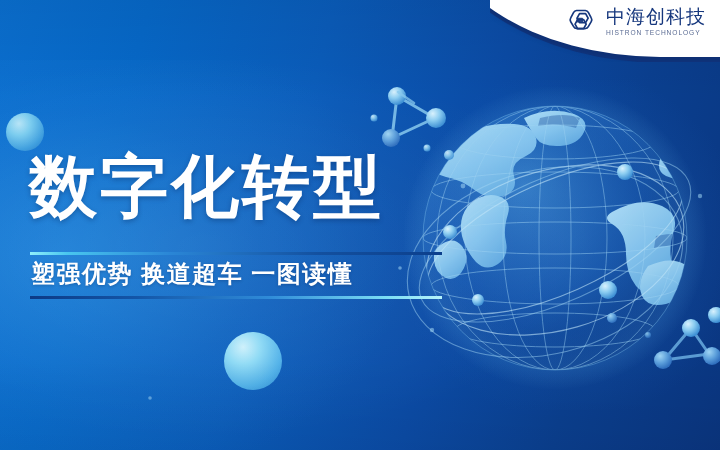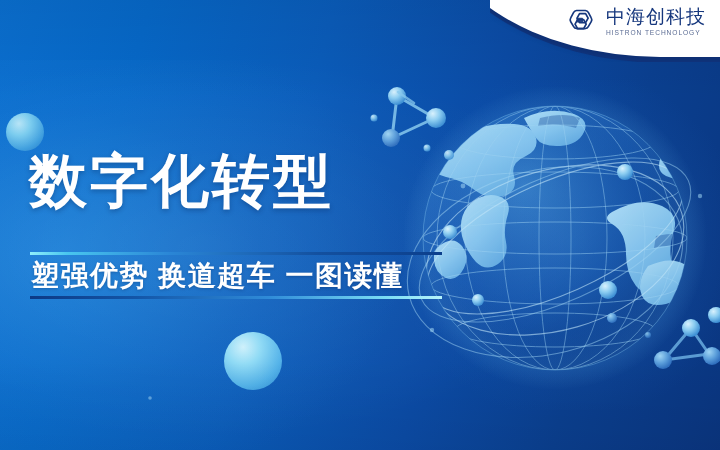--- a/index.html
+++ b/index.html
@@ -98,21 +98,21 @@
     white-space: nowrap;
     transform: scaleX(1.02);
     transform-origin: left center;
   }
 
   
   .headline {
     position: absolute;
     left: 29px;
     top: 152px;
-    font-size: 58px;
+    font-size: 68px;
     font-weight: bold;
     color: #ffffff;
     letter-spacing: 3px;
     line-height: 1;
     text-shadow: 0 2px 5px rgba(3,30,80,0.33);
     white-space: nowrap;
   }
 
   
   .rule {
@@ -126,21 +126,21 @@
     background: linear-gradient(90deg, #8ff0fb 0%, #49c6ef 9%, #2a86d6 34%, #13509f 70%, #0c3f8c 100%);
   }
   .rule-bottom {
     top: 296px;
     background: linear-gradient(90deg, #0c3a86 0%, #1356a8 26%, #2f8bd8 58%, #79dcf4 86%, #b6f3fb 100%);
   }
   .subtitle {
     position: absolute;
     left: 31px;
     top: 262px;
-    font-size: 28px;
+    font-size: 24px;
     font-weight: bold;
     color: #ffffff;
     letter-spacing: 1.5px;
     line-height: 1;
     white-space: nowrap;
     text-shadow: 0 1px 3px rgba(3,30,80,0.30);
   }
 
   
   .sphere { position: absolute; border-radius: 50%; }

